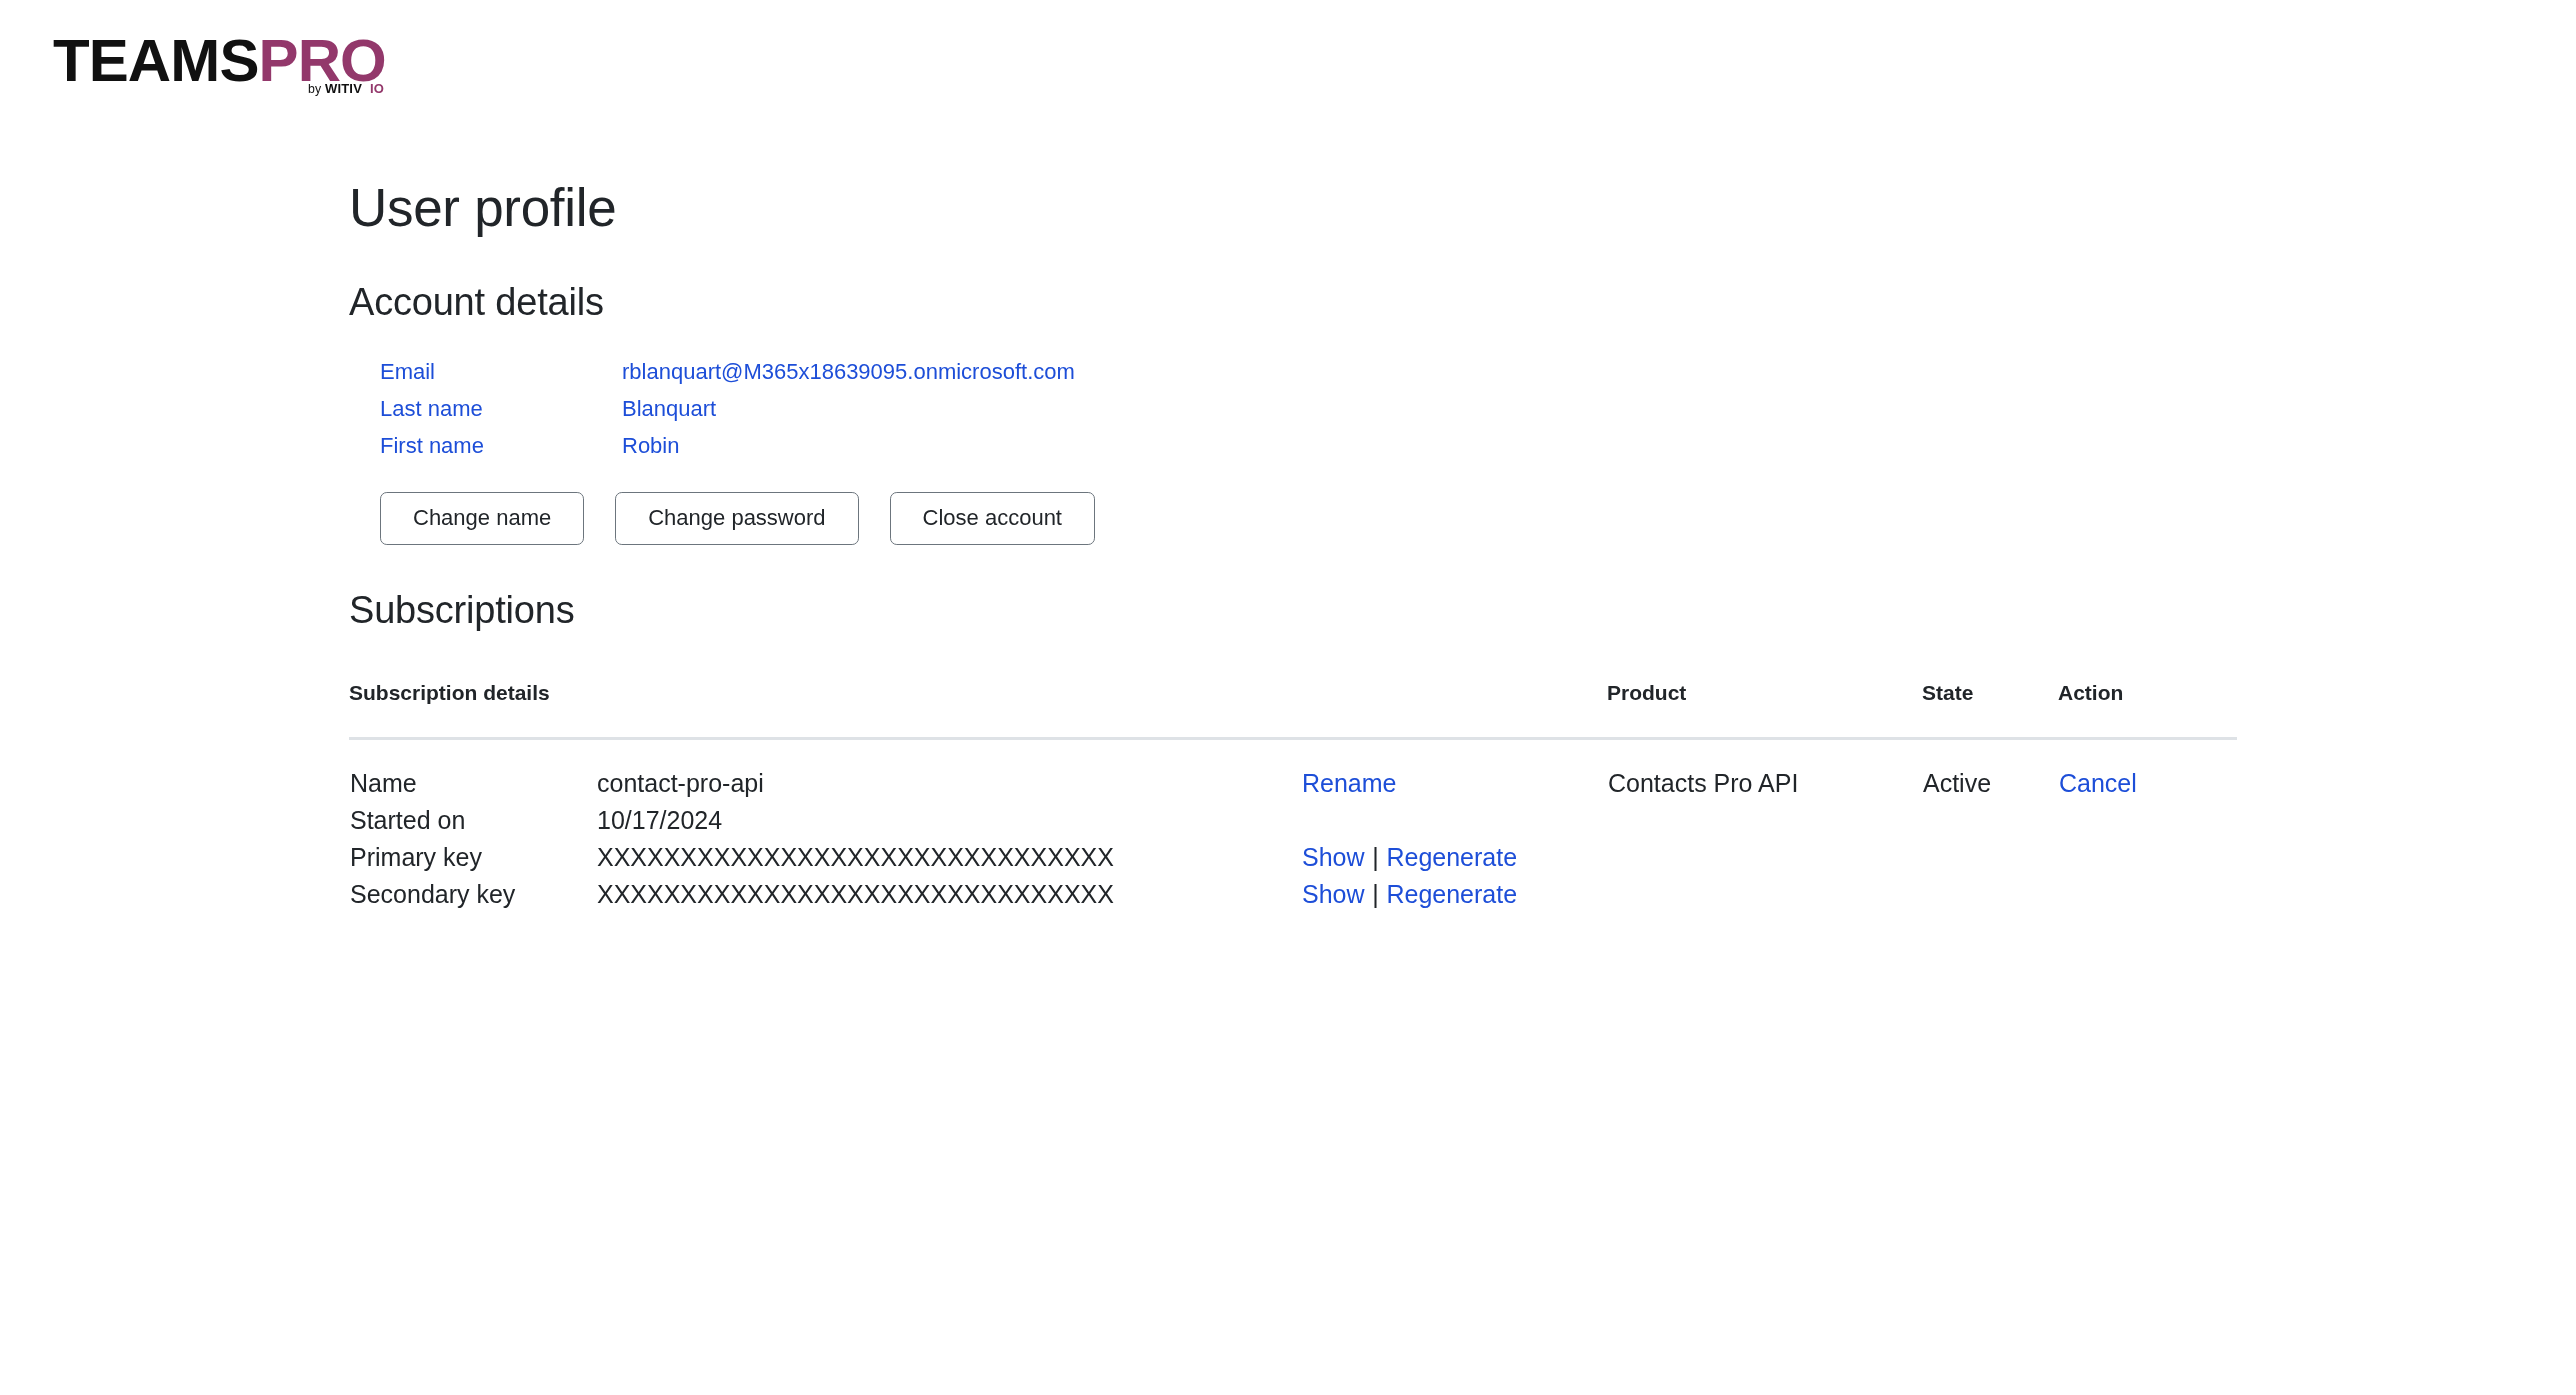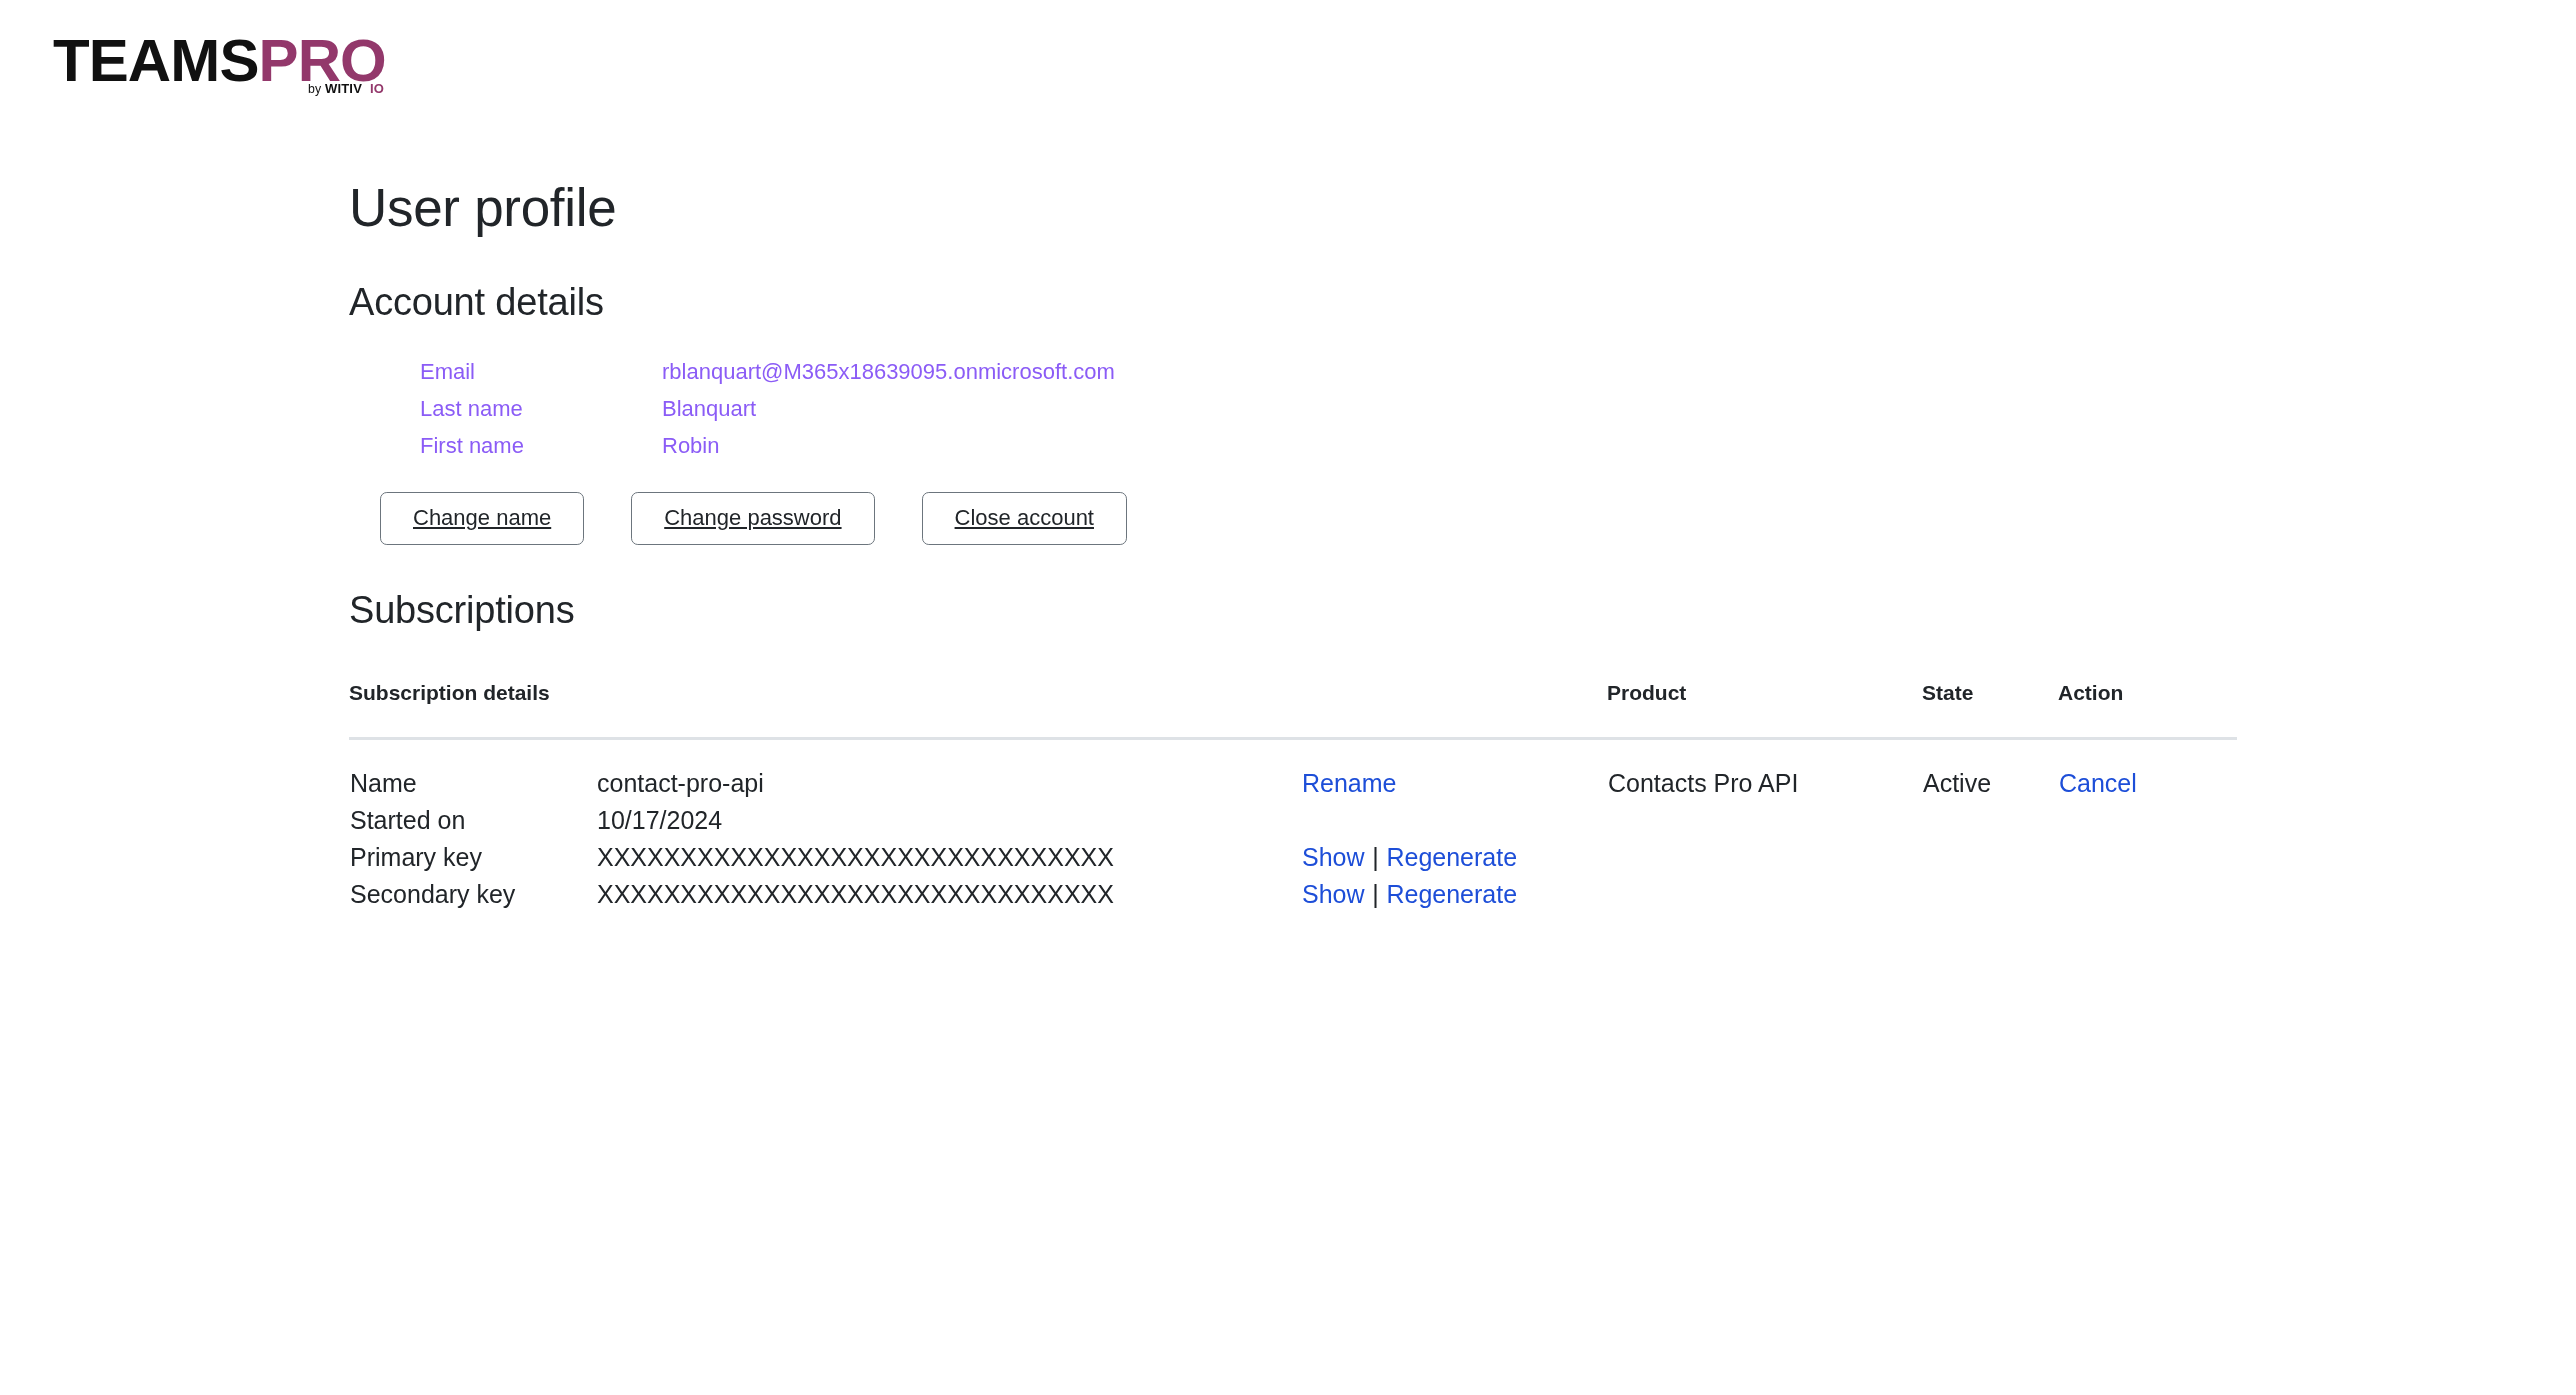--- a/index.html
+++ b/index.html
@@ -96,31 +96,29 @@
   }
 
   
   .account-block { margin-top: 34px; padding-left: 31px; }
 
   .detail-row {
     display: flex;
     align-items: baseline;
     height: 37px;
     font-size: 22px;
-    color: #8b5cf6;
-    margin-left: 40px;
+    color: #1d4ed8;
   }
   .detail-label { width: 242px; flex: 0 0 242px; }
   .detail-value { white-space: nowrap; }
 
   .btn-row {
     display: flex;
-    gap: 47px;
+    gap: 31px;
     margin-top: 22px;
-    text-decoration: underline;
   }
   .btn {
     background: #ffffff;
     border: 1.7px solid #6c757d;
     border-radius: 6.8px;
     color: #212529;
     font-family: "Liberation Sans", sans-serif;
     font-size: 22px;
     height: 53px;
     padding: 0 32px;

